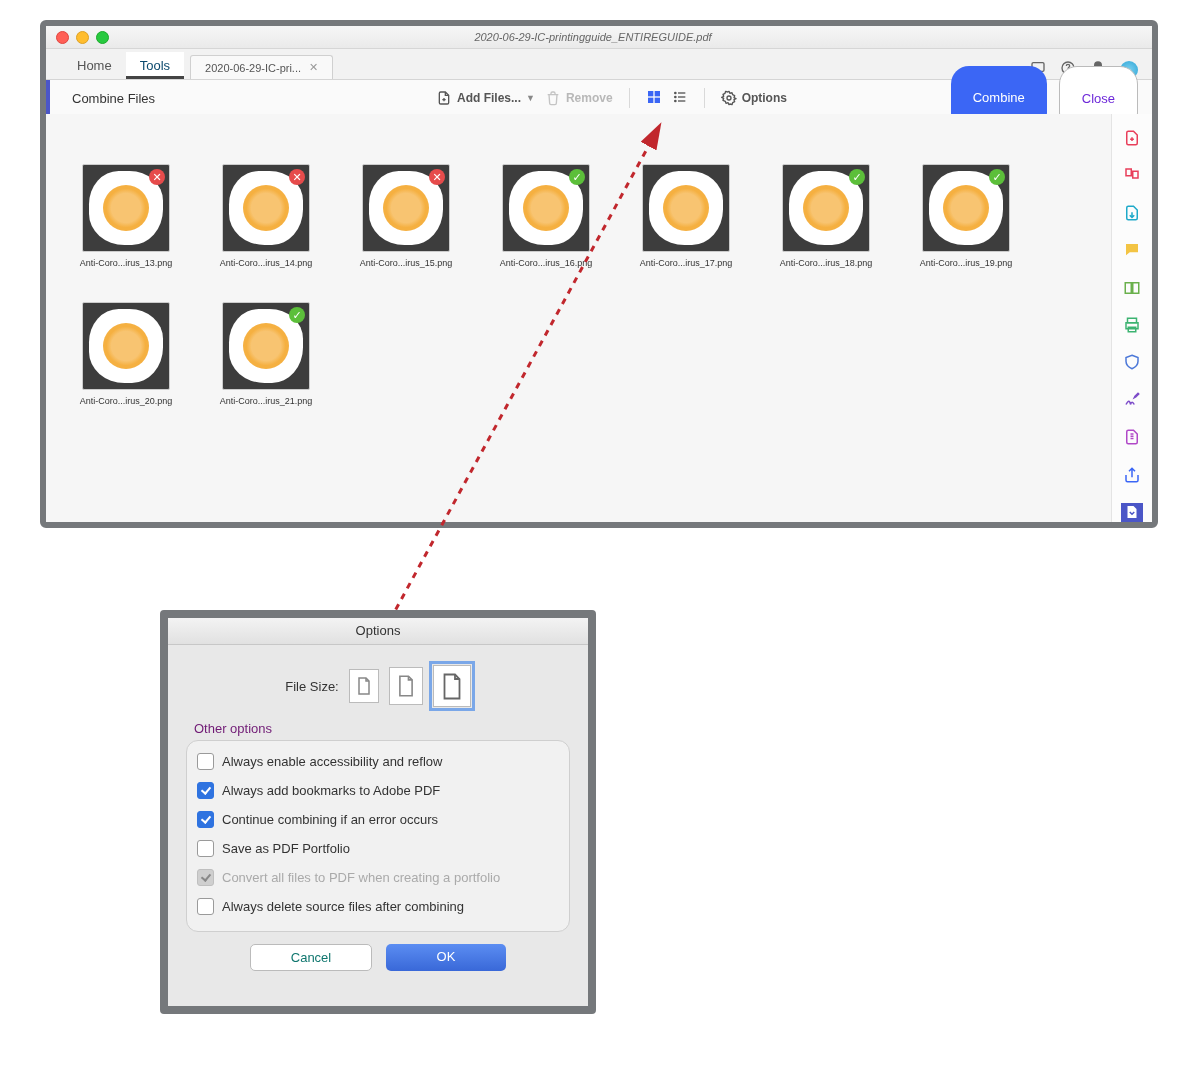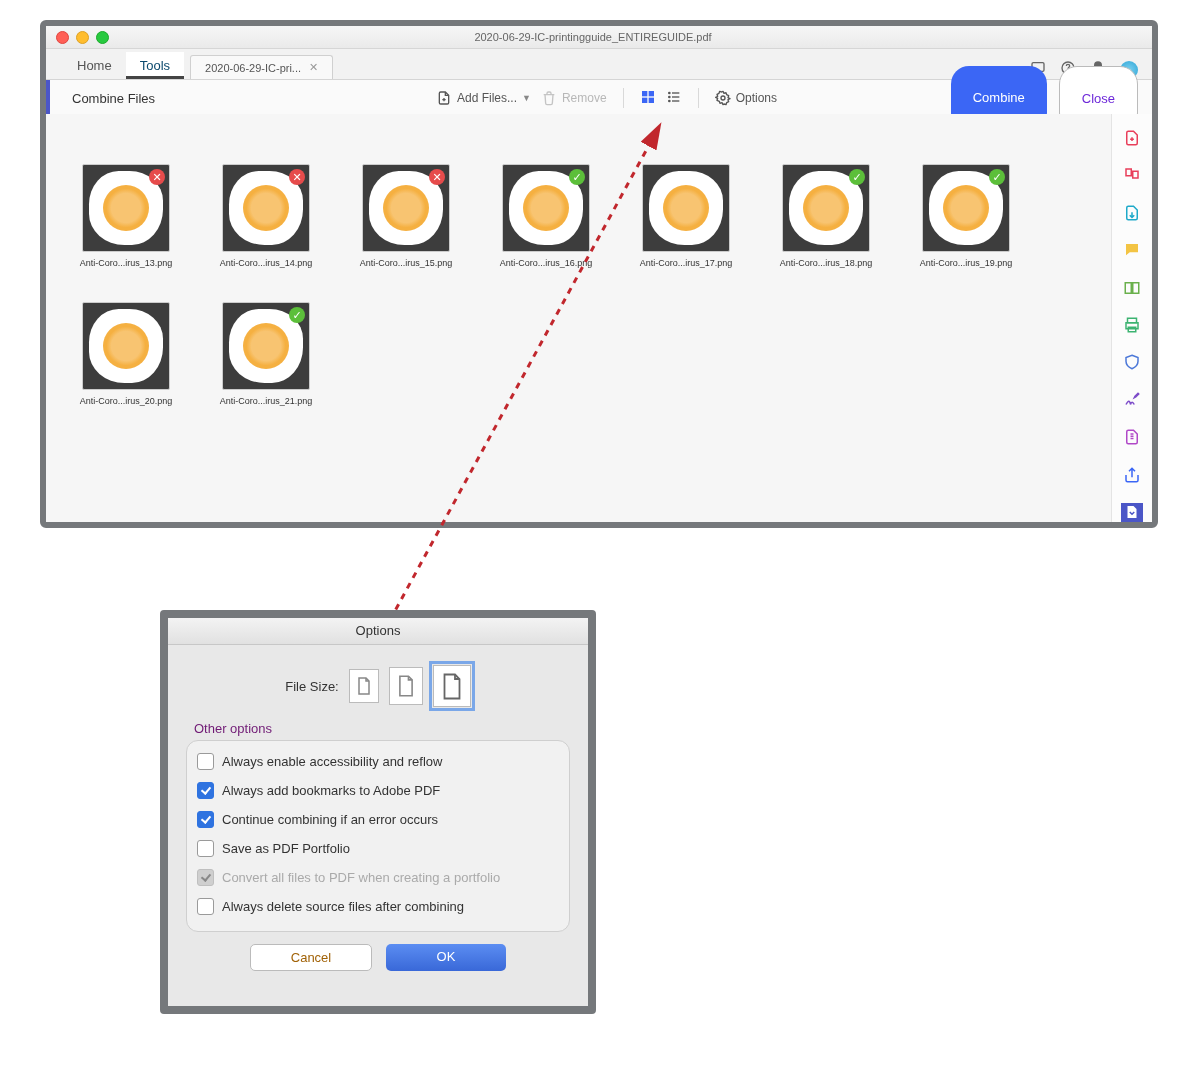--- a/index.html
+++ b/index.html
@@ -5,34 +5,34 @@
   html,body{margin:0;padding:0;background:#fff;font-family:-apple-system,Helvetica,Arial,sans-serif;font-size:13px;color:#333;}
   .canvas{width:1190px;height:1080px;position:relative;}
   
   .frame1{position:absolute;left:40px;top:20px;width:1106px;height:496px;border:6px solid #75787b;border-radius:6px;background:#fff;}
   .titlebar{height:22px;background:linear-gradient(#f6f6f6,#eaeaea);border-bottom:1px solid #d6d6d6;display:flex;align-items:center;position:relative;}
   .tlights{display:flex;gap:7px;margin-left:10px;}
   .dot{width:11px;height:11px;border-radius:50%;}
   .dot.red{background:#ff5f56;border:1px solid #e0443e;}
   .dot.yellow{background:#ffbd2e;border:1px solid #dea123;}
   .dot.green{background:#27c93f;border:1px solid #1aab29;}
-  .titlet{position:absolute;left:0;right:12px;text-align:center;font-size:11px;color:#666;}
+  .titlet{position:absolute;left:0;right:12px;text-align:center;font-size:11px;color:#666;font-style:italic;}
   .primtab{height:30px;background:#f2f2f2;border-bottom:1px solid #d5d5d5;display:flex;align-items:flex-end;padding-left:17px;}
   .pt-item{padding:6px 14px;font-size:13px;color:#555;cursor:default;}
   .pt-item.active{background:#fff;color:#0c4a6e;border-bottom:3px solid #444;padding-bottom:3px;}
   .doc-tab{border:1px solid #d0d0d0;border-bottom:none;background:#f9f9f9;font-size:11px;color:#555;padding:5px 14px;margin-left:6px;border-radius:3px 3px 0 0;display:flex;align-items:center;gap:8px;}
   .doc-tab .x{color:#999;}
   .pt-icons{margin-left:auto;display:flex;gap:14px;align-items:center;padding-right:14px;color:#666;}
   .pt-icons svg{width:16px;height:16px;}
   .avatar{width:18px;height:18px;border-radius:50%;background:radial-gradient(#7ad0f0,#2ea5d6);}
   
   .ctool{height:36px;border-bottom:1px solid #e2e2e2;display:flex;align-items:center;padding:0 14px;background:#fafafa;position:relative;}
   .ctool .stripe{position:absolute;left:0;top:0;bottom:0;width:4px;background:#4b56c7;}
   .ctool .ttl{font-size:13px;color:#333;margin-left:12px;}
-  .ctool .center{position:absolute;left:390px;display:flex;align-items:center;gap:10px;color:#555;}
+  .ctool .center{position:absolute;left:390px;display:flex;align-items:center;gap:10px;color:#555;font-weight:bold;}
   .tbtn{display:flex;align-items:center;gap:5px;font-size:12px;color:#555;}
   .tbtn.dis{color:#b8b8b8;}
   .sep{width:1px;height:20px;background:#d9d9d9;margin:0 6px;}
   .ic{width:16px;height:16px;}
   .pillr{position:absolute;right:14px;display:flex;gap:12px;}
   .pill{border-radius:18px;padding:24px 22px;font-size:13px;}
   .pill.blue{background:#3b66f5;color:#fff;}
   .pill.line{background:#fff;border:1px solid #bbb;color:#6d28d9;}
   
   .content{position:absolute;top:88px;bottom:0;left:0;right:40px;background:#f6f6f6;}
@@ -59,21 +59,21 @@
   .obox{margin:4px 18px 0 18px;border:1px solid #cfcfcf;border-radius:12px;background:#f1f1f1;padding:6px 10px 10px 10px;}
   .orow{display:flex;align-items:center;gap:8px;padding:6px 0;font-size:13px;color:#333;}
   .orow.dis{color:#aaa;}
   .cb{width:15px;height:15px;border:1px solid #9a9a9a;border-radius:3px;background:#fff;display:inline-flex;align-items:center;justify-content:center;}
   .cb.on{background:#2f73e0;border-color:#2f73e0;}
   .cb.on::after{content:"";width:4px;height:7px;border:solid #fff;border-width:0 2px 2px 0;transform:rotate(40deg);margin-bottom:2px;}
   .cb.ond{background:#cfcfcf;border-color:#bfbfbf;}
   .cb.ond::after{content:"";width:4px;height:7px;border:solid #888;border-width:0 2px 2px 0;transform:rotate(40deg);margin-bottom:2px;}
   .dbtns{display:flex;justify-content:center;gap:14px;margin-top:12px;}
   .dbtn{width:120px;text-align:center;padding:5px 0;border-radius:5px;font-size:13px;}
-  .dbtn.cancel{background:#fff;border:1px solid #bbb;color:#a16207;}
+  .dbtn.cancel{background:#fff;border:1px solid #bbb;color:#0f766e;}
   .dbtn.ok{background:linear-gradient(#5b8df2,#3968d8);color:#fff;}
   
   .arrow-line{position:absolute;left:370px;top:120px;width:300px;height:510px;pointer-events:none;}
 </style>
 </head>
 <body>
 
 <div class="canvas">
 
   <div class="frame1">

